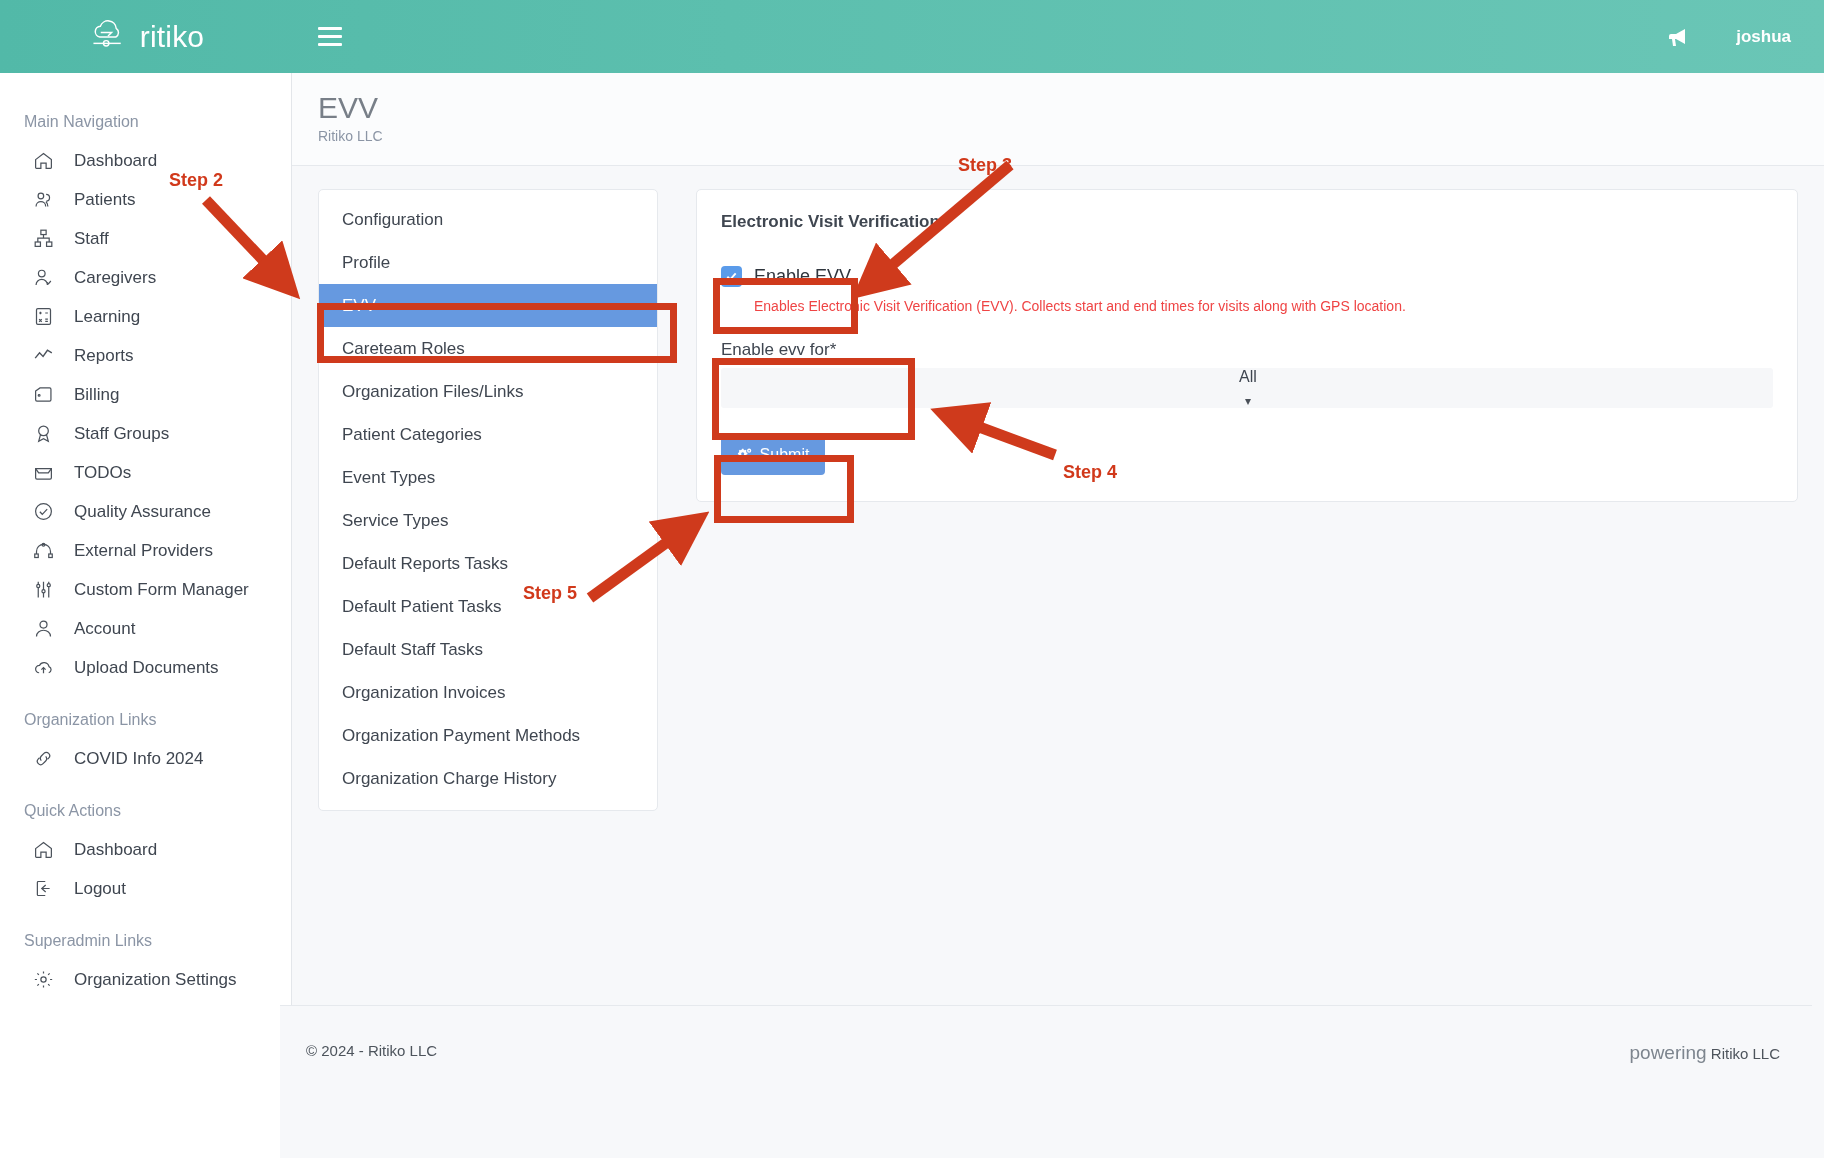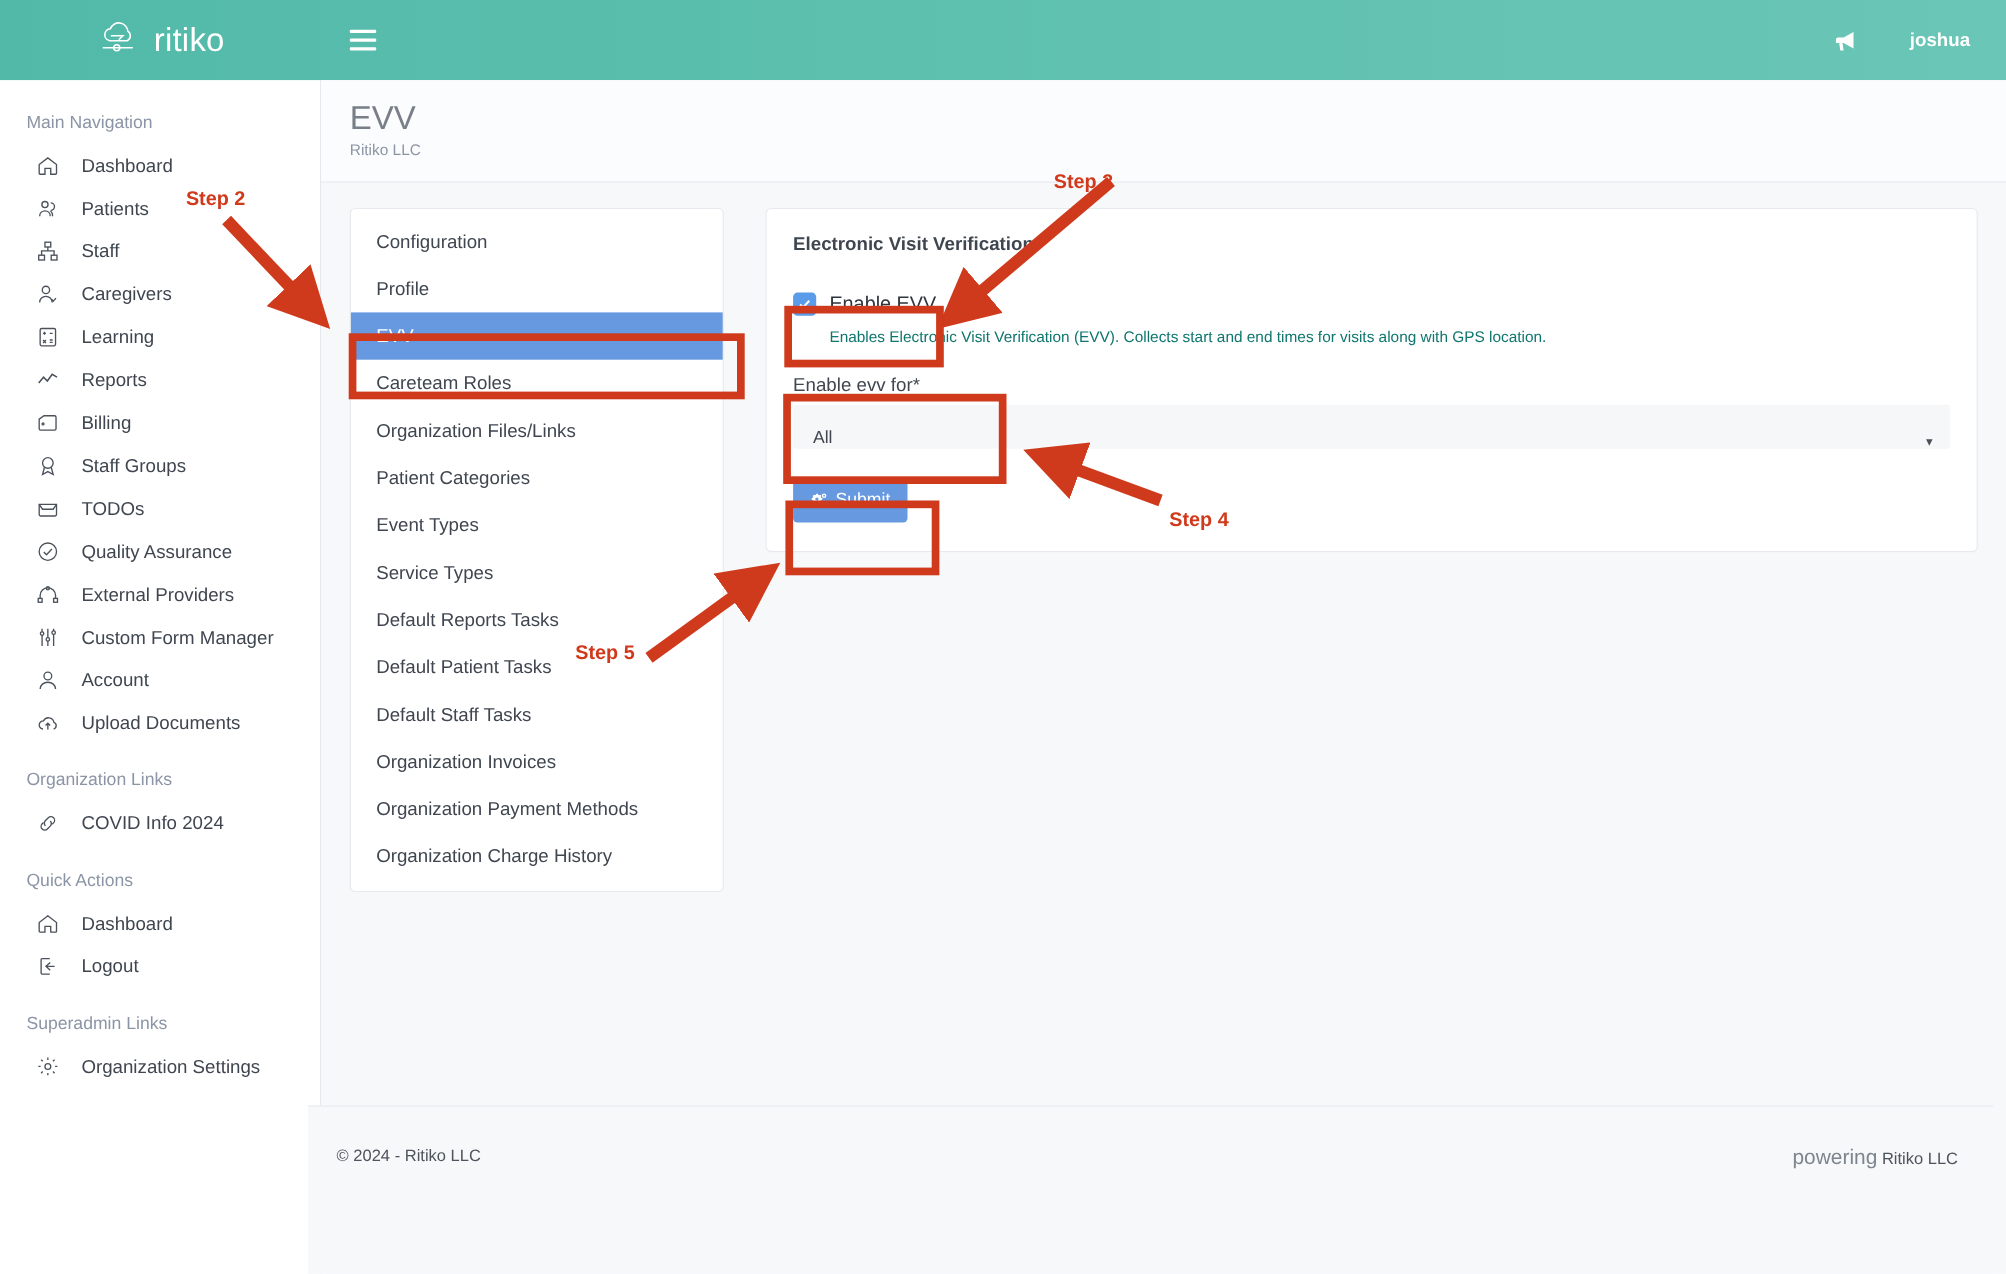--- a/index.html
+++ b/index.html
@@ -35,21 +35,21 @@
     margin-left: auto; display: flex; align-items: center; gap: 44px;
     padding-right: 33px;
   }
   .megaphone { width: 26px; height: 26px; cursor: pointer; }
   .username { color: #ffffff; font-size: 17px; font-weight: 700; cursor: pointer; }
 
   
   .sidebar {
     position: absolute; left: 0; top: 73px; width: 292px; height: 1085px;
     background: #ffffff; border-right: 1px solid #e3e6ea;
-    padding-top: 18px;
+    padding-top: 28px;
   }
   .nav-heading {
     color: #8b95a5; font-size: 16px; padding: 12px 0 10px 24px; font-weight: 400;
   }
   .nav-item {
     display: flex; align-items: center; height: 39px;
     padding-left: 32px; gap: 20px; cursor: pointer; color: #3f4650; font-size: 17px;
   }
   .nav-ico { width: 22px; height: 22px; flex: 0 0 22px; display: flex; align-items: center; justify-content: center; }
   .nav-ico svg { display: block; }
@@ -86,27 +86,27 @@
   }
   .panel-title { font-size: 17px; color: #3f4650; font-weight: 700; margin-bottom: 34px; }
 
   .check-row { display: flex; align-items: center; gap: 12px; }
   .checkbox {
     width: 21px; height: 21px; background: #5a9bea; border-radius: 4px;
     display: flex; align-items: center; justify-content: center; cursor: pointer;
   }
   .checkbox svg { display: block; }
   .check-label { font-size: 18px; color: #2f353d; }
-  .help-text { font-size: 14px; color: #0f766e; margin-top: 11px; margin-left: 33px; }
+  .help-text { font-size: 14px; color: #ef4444; margin-top: 11px; margin-left: 33px; }
 
   .field-label { font-size: 17px; color: #3f4650; margin-top: 26px; margin-bottom: 8px; }
   .select-box {
     height: 40px; background: #f6f7f9; border: none; border-radius: 3px;
-    display: flex; align-items: flex-end; justify-content: space-between;
-    padding: 0 16px 0 18px; font-size: 16px; color: #3f4650; cursor: pointer;
+    display: flex; align-items: center; justify-content: space-between;
+    padding: 0 16px 0 18px; font-size: 16px; color: #3f4650; cursor: pointer; flex-direction: column;
   }
   .chev { font-size: 12px; color: #4a5058; }
 
   .submit-btn {
     margin-top: 26px; width: 104px; height: 41px; background: #6699e0;
     border: none; border-radius: 4px; color: #ffffff; font-size: 16px;
     display: flex; align-items: center; justify-content: center; gap: 7px; cursor: pointer;
     font-family: "Liberation Sans", sans-serif;
   }
   .submit-btn svg { display: block; }

